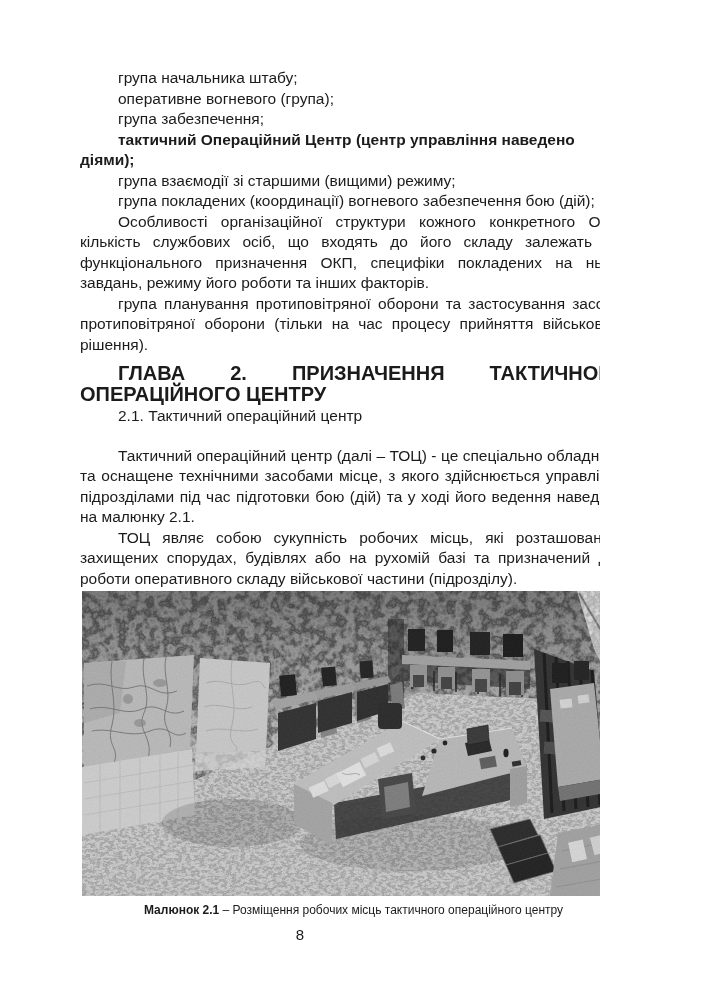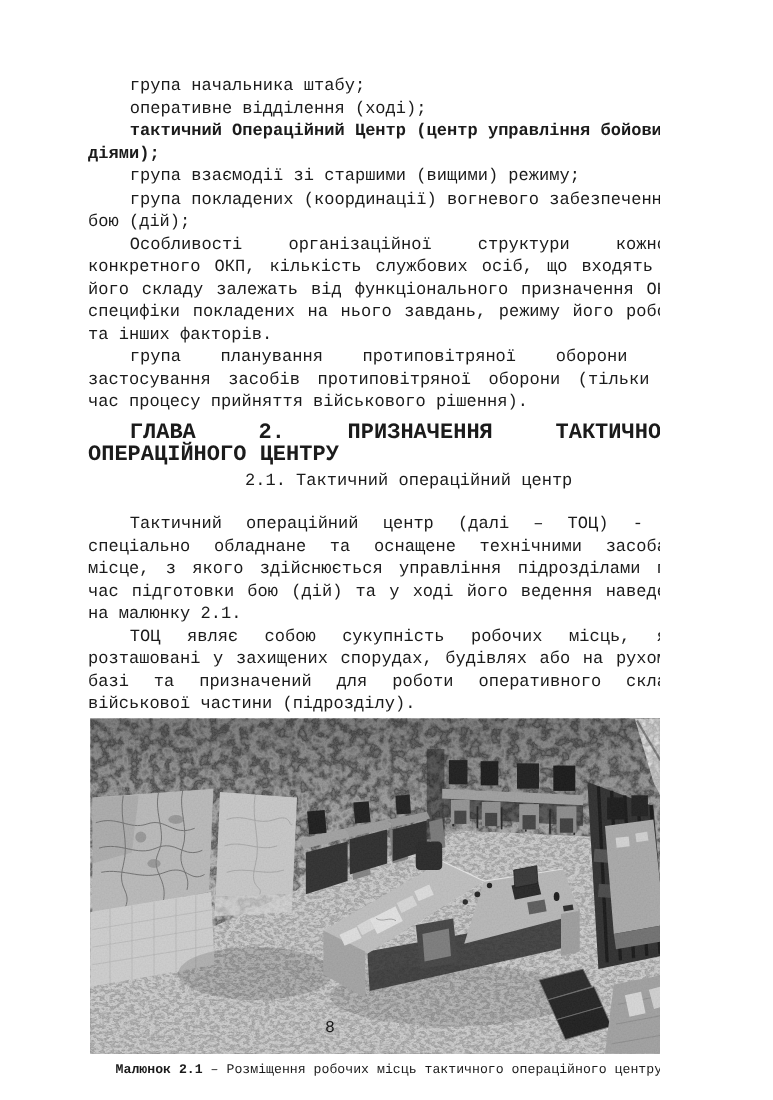--- a/index.html
+++ b/index.html
@@ -1,39 +1,40 @@
 <!DOCTYPE html>
 <html><head>
 <meta charset="utf-8">
 <style>
   html,body{margin:0;padding:0;background:#ffffff;}
   .page{
     position:relative;width:600px;height:1000px;background:#ffffff;
-    font-family:Liberation Mono, monospace;color:#1b1b1b;overflow:hidden;
+    font-family:Liberation Sans, sans-serif;color:#1b1b1b;overflow:hidden;
   }
   .content{position:absolute;left:80px;top:68px;width:545px;font-size:15.5px;line-height:20.5px;}
   .li{margin:0;text-indent:38px;}
   .bold{font-weight:bold;}
   .para{margin:0;text-align:justify;text-indent:38px;}
   .chapter{margin:8px 0 0 0;font-size:20px;font-weight:bold;text-align:justify;text-indent:38px;}
-  .section{margin:2px 0 0 0;font-size:15.5px;font-weight:normal;text-indent:38px;line-height:20.5px;text-align:center;}
+  .section{margin:2px 0 0 0;font-size:15.5px;font-weight:normal;text-indent:38px;line-height:20.5px;}
   .spaced{margin-top:19px;}
   figure.photo{margin:2px 0 0 2px;padding:0;width:543px;}
   figure.photo svg{display:block;}
   figcaption{margin-top:4px;text-align:center;text-indent:0;font-size:12px;}
   .pageno{position:absolute;left:0;top:926px;width:100%;text-align:center;font-size:15px;}
 </style>
 </head>
 <body>
 
 <div class="page">
   <div class="content">
     <p class="li">група начальника штабу;</p>
-    <p class="li">оперативне відділення (ході);</p>
-    <p class="li bold">тактичний Операційний Центр (центр управління бойовими діями);</p>
+    <p class="li">оперативне вогневого (група);</p>
+    <p class="li">група забезпечення;</p>
+    <p class="li bold">тактичний Операційний Центр (центр управління наведено діями);</p>
     <p class="li">група взаємодії зі старшими (вищими) режиму;</p>
     <p class="li">група покладених (координації) вогневого забезпечення бою (дій);</p>
     <p class="para">Особливості організаційної структури кожного конкретного ОКП, кількість службових осіб, що входять до його складу залежать від функціонального призначення ОКП, специфіки покладених на нього завдань, режиму його роботи та інших факторів.</p>
     <p class="para">група планування протиповітряної оборони та застосування засобів протиповітряної оборони (тільки на час процесу прийняття військового рішення).</p>
     <h2 class="chapter">ГЛАВА 2. ПРИЗНАЧЕННЯ ТАКТИЧНОГО ОПЕРАЦІЙНОГО ЦЕНТРУ</h2>
     <h3 class="section">2.1. Тактичний операційний центр</h3>
     <p class="para spaced">Тактичний операційний центр (далі – ТОЦ) - це спеціально обладнане та оснащене технічними засобами місце, з якого здійснюється управління підрозділами під час підготовки бою (дій) та у ході його ведення наведено на малюнку 2.1.</p>
     <p class="para">ТОЦ являє собою сукупність робочих місць, які розташовані у захищених спорудах, будівлях або на рухомій базі та призначений для роботи оперативного складу військової частини (підрозділу).</p>
 
     <figure class="photo">

